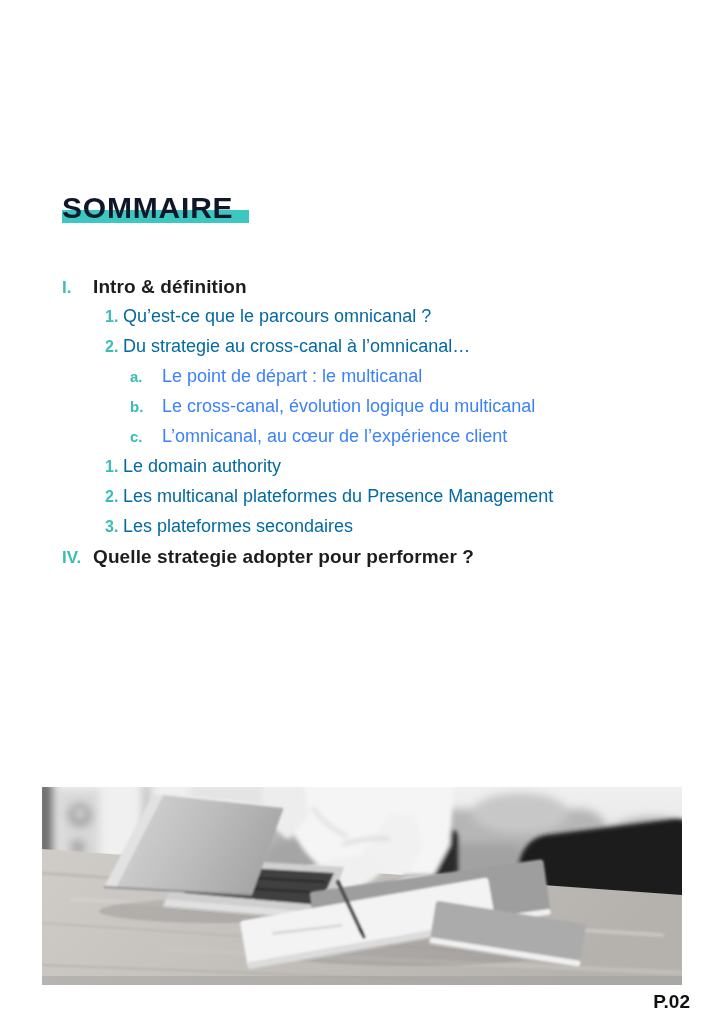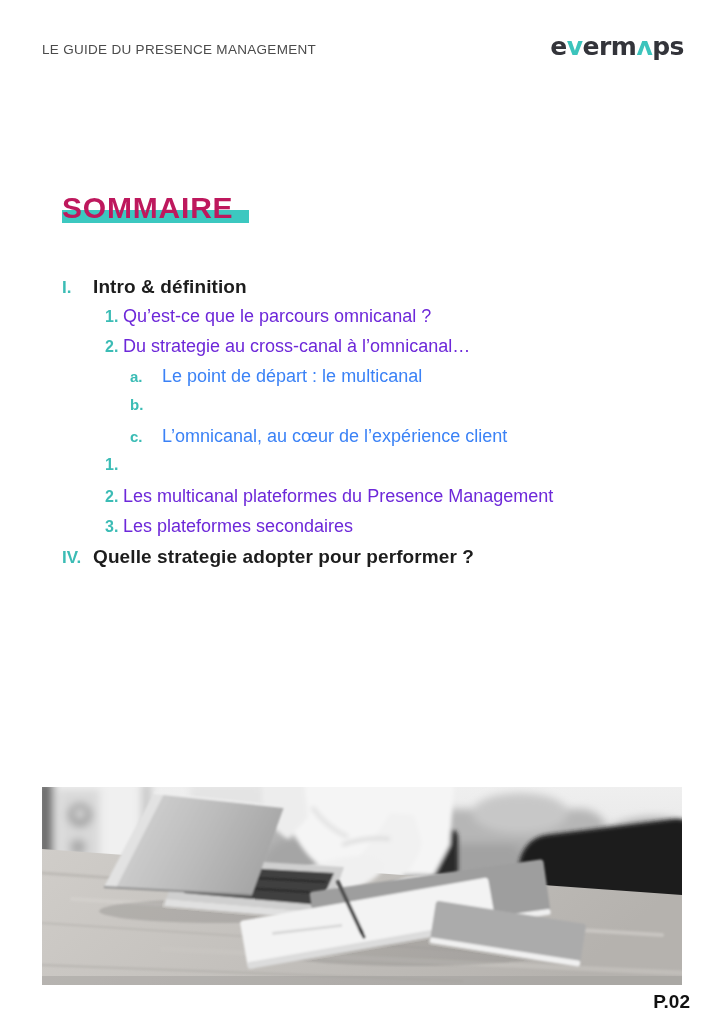--- a/index.html
+++ b/index.html
@@ -9,61 +9,55 @@
   }
   
   .header { display:flex; justify-content:space-between; align-items:flex-start; padding:34px 40px 0 42px; }
   .doc-title { font-size:13.5px; color:#4b4b4b; letter-spacing:0.3px; padding-top:8px; }
   .logo { font-family:"DejaVu Sans", sans-serif; font-size:25px; font-weight:bold; color:#33343a; letter-spacing:-0.5px; line-height:1; }
   .logo .seg-teal { color:#3cc4bc; }
 
   
   .title-wrap { position:absolute; left:62px; top:190px; }
   .sommaire {
-    margin:0; font-size:30px; font-weight:bold; color:#be185d; letter-spacing:0.8px;
+    margin:0; font-size:30px; font-weight:bold; color:#0f172a; letter-spacing:0.8px;
     display:inline-block; position:relative; z-index:0; padding-right:16px; line-height:1.2;
   }
   .sommaire .txt { position:relative; z-index:1; }
   .sommaire::before {
     content:""; position:absolute; left:0; right:0; bottom:3px; height:13px;
     background:#3cc8c0; z-index:0;
   }
 
   
   .toc { position:absolute; left:62px; top:276px; width:600px; }
   .toc-row { display:flex; align-items:baseline; height:30px; white-space:nowrap; }
   .toc-marker { color:#3bbcb5; font-weight:bold; flex:0 0 auto; }
   .lv1 { font-size:19px; }
   .lv1 .toc-marker { width:31px; font-size:17px; }
   .lv1 .toc-label { font-weight:bold; color:#1d1d1d; letter-spacing:0.1px; }
   .lv2 { padding-left:43px; font-size:18px; }
   .lv2 .toc-marker { width:18px; font-size:16px; }
-  .lv2 .toc-label { color:#6d28d9; }
+  .lv2 .toc-label { color:#0369a1; }
   .lv3 { padding-left:68px; font-size:18px; }
   .lv3 .toc-marker { width:32px; font-size:15px; }
   .lv3 .toc-label { color:#3b82f6; }
 
   
   .photo-fig { position:absolute; left:42px; top:787px; width:640px; height:198px; margin:0; }
   .photo-fig svg { display:block; }
 
   
   .page-number { position:absolute; right:34px; top:991px; font-size:19px; font-weight:bold; color:#111111; }
 </style>
 </head>
 <body>
 
 <div class="page">
 
-  <header class="header">
-    <div class="doc-title">LE GUIDE DU PRESENCE MANAGEMENT</div>
-    <div class="logo" aria-label="evermaps">
-      <span class="seg-dark">e</span><span class="seg-teal">v</span><span class="seg-dark">erm</span><span class="seg-teal">ʌ</span><span class="seg-dark">ps</span>
-    </div>
-  </header>
 
   <div class="title-wrap">
     <h1 class="sommaire"><span class="txt">SOMMAIRE</span></h1>
   </div>
 
   <nav class="toc">
     <div class="toc-row lv1">
       <span class="toc-marker">I.</span>
       <span class="toc-label">Intro &amp; définition</span>
     </div>
@@ -74,27 +68,29 @@
     <div class="toc-row lv2">
       <span class="toc-marker">2.</span>
       <span class="toc-label">Du strategie au cross-canal à l’omnicanal…</span>
     </div>
     <div class="toc-row lv3">
       <span class="toc-marker">a.</span>
       <span class="toc-label">Le point de départ : le multicanal</span>
     </div>
     <div class="toc-row lv3">
       <span class="toc-marker">b.</span>
+      <span class="toc-label">Le cross-canal, évolution logique du multicanal</span>
     </div>
     <div class="toc-row lv3">
       <span class="toc-marker">c.</span>
       <span class="toc-label">L’omnicanal, au cœur de l’expérience client</span>
     </div>
     <div class="toc-row lv2">
       <span class="toc-marker">1.</span>
+      <span class="toc-label">Le domain authority</span>
     </div>
     <div class="toc-row lv2">
       <span class="toc-marker">2.</span>
       <span class="toc-label">Les multicanal plateformes du Presence Management</span>
     </div>
     <div class="toc-row lv2">
       <span class="toc-marker">3.</span>
       <span class="toc-label">Les plateformes secondaires</span>
     </div>
     <div class="toc-row lv1">

